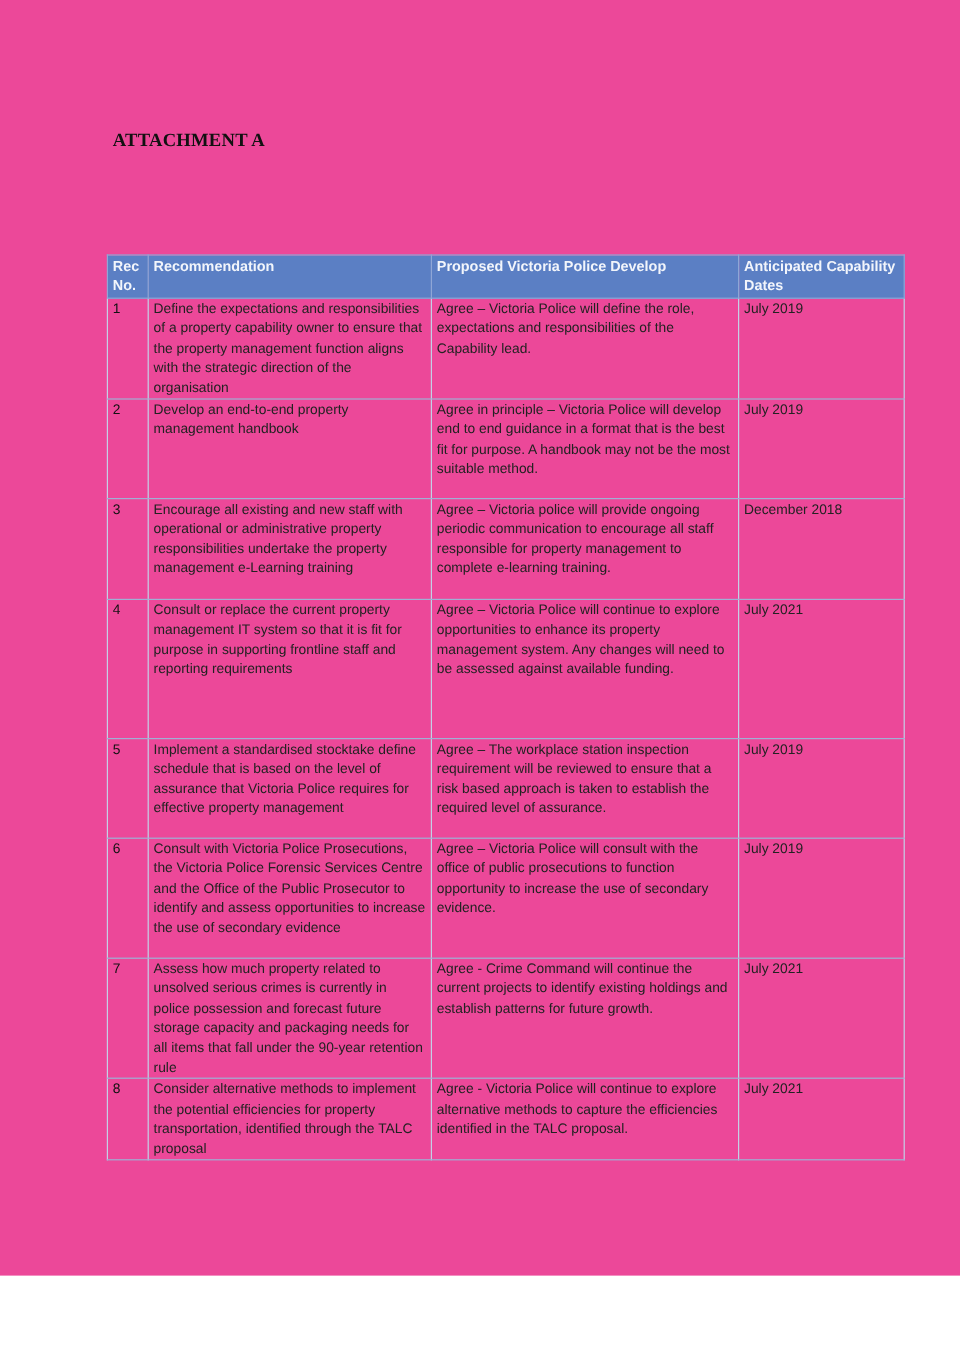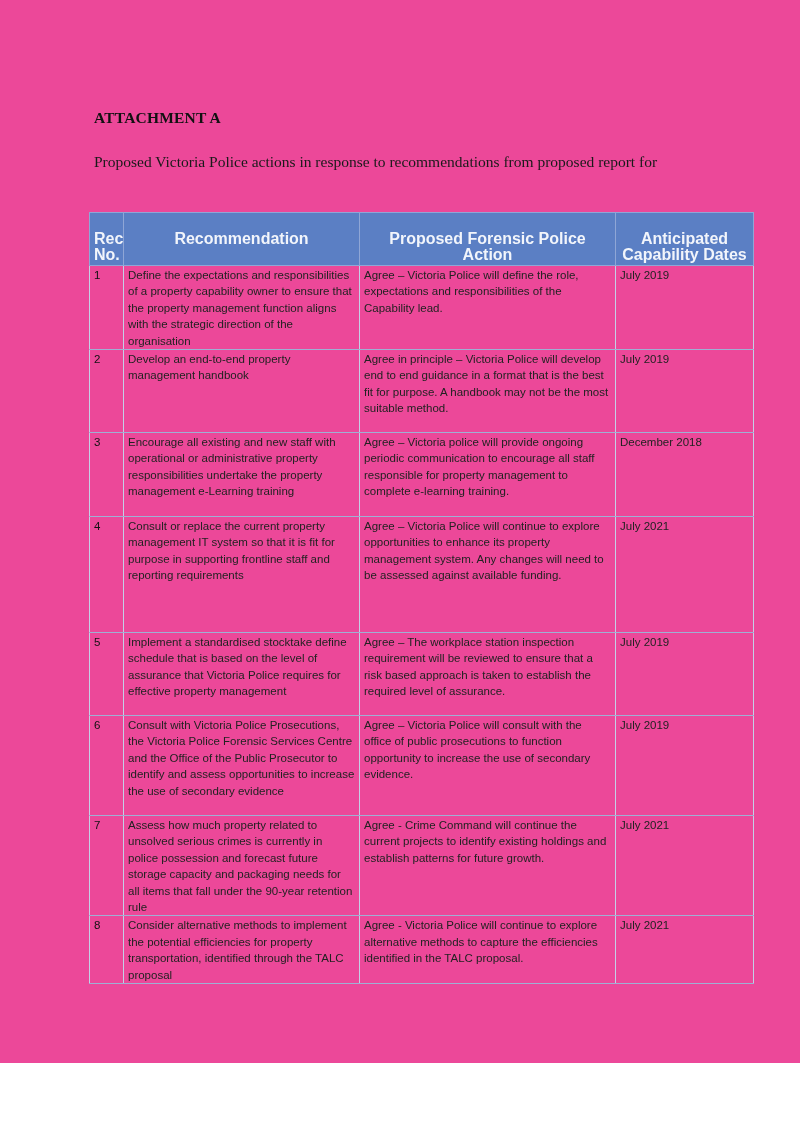--- a/index.html
+++ b/index.html
@@ -13,55 +13,54 @@
   .subtitle {
     position: absolute; left: 94px; top: 153px; width: 620px;
     font-family: "Liberation Serif", serif; font-size: 15.5px; line-height: 18px; color: #1a1a1a;
   }
   table.rec-table {
     position: absolute; left: 89px; top: 212px; width: 664px;
     border-collapse: collapse; table-layout: fixed;
     font-family: "Liberation Sans", sans-serif; font-size: 11.5px; color: #222;
   }
   table.rec-table th {
-    background: #5b7fc4; color: #f2f5fb; font-weight: bold; text-align: center;
-    vertical-align: top; padding: 18px 4px 2px 4px; line-height: 16px; font-size: 16px;
+    background: #5b7fc4; color: #f2f5fb; font-weight: bold; text-align: left;
+    vertical-align: top; padding: 1px 4px 2px 4px; line-height: 16px; font-size: 12px;
     border: 1px solid #8fa6d6;
   }
   table.rec-table td {
     vertical-align: top; padding: 1px 4px 0 4px; line-height: 16.4px;
     border-bottom: 1px solid #9fb0d4; border-left: 1px solid #c4cfe6; border-right: 1px solid #c4cfe6;
   }
   td.num { font-weight: normal; color: #111; }
   .col-num { width: 34px; }
   .col-rec { width: 236px; }
   .col-act { width: 256px; }
   .col-date { width: 138px; }
 </style>
 </head>
 <body>
 
 <div class="page">
   <div class="attach-title">ATTACHMENT A</div>
   <div class="subtitle">
-    <div>Proposed Victoria Police actions in response to recommendations from proposed report for</div>
   </div>
 
   <table class="rec-table">
     <colgroup>
       <col class="col-num">
         <col class="col-rec">
         <col class="col-act">
         <col class="col-date">
     </colgroup>
     <thead>
       <tr>
         <th>Rec No.</th>
         <th>Recommendation</th>
-        <th>Proposed Forensic Police Action</th>
+        <th>Proposed Victoria Police Develop</th>
         <th>Anticipated Capability Dates</th>
       </tr>
     </thead>
     <tbody>
       <tr style="height:83px">
         <td class="num">1</td>
         <td>Define the expectations and responsibilities of a property capability owner to ensure that the property management function aligns with the strategic direction of the organisation</td>
         <td>Agree – Victoria Police will define the role, expectations and responsibilities of the Capability lead.</td>
         <td>July 2019</td>
       </tr>

